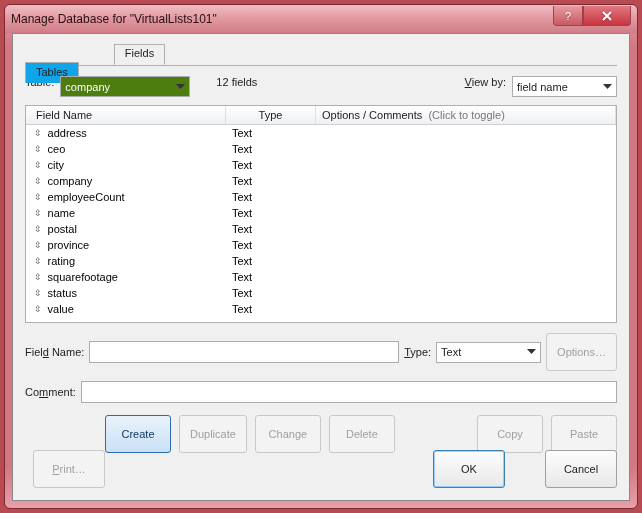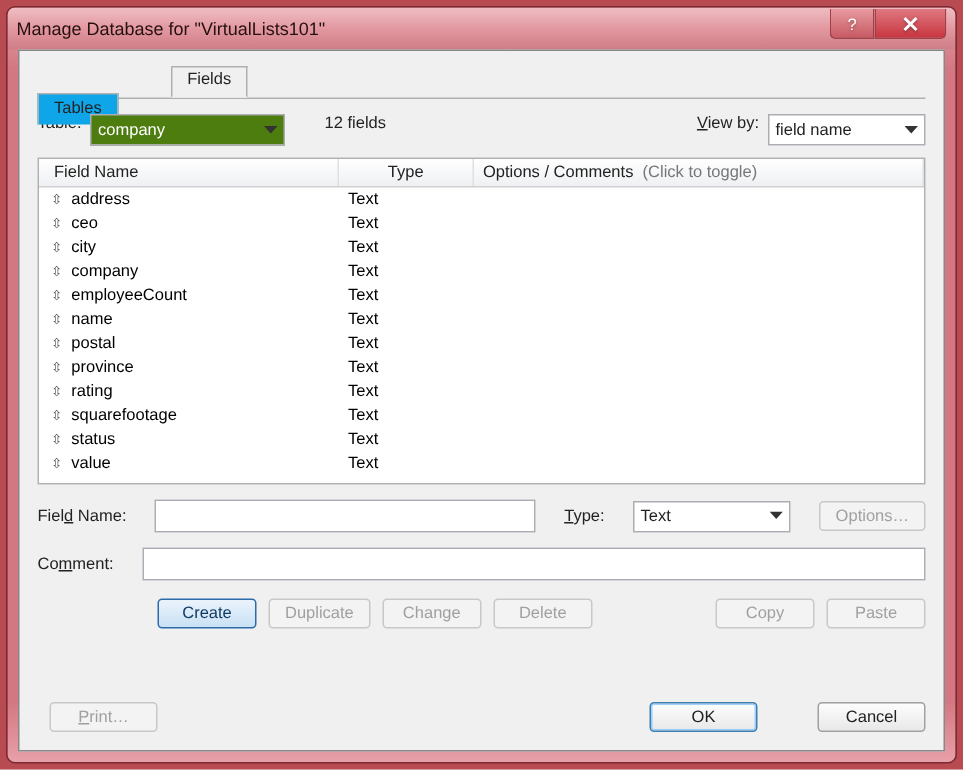--- a/index.html
+++ b/index.html
@@ -29,24 +29,24 @@
 .gh { padding: 3px 6px; border-right: 1px solid #e0e0e0; color: #222; }
 .gh1 { width: 200px; padding-left: 10px; }
 .gh2 { width: 90px; text-align: center; }
 .gh3 { flex: 1; }
 .toggle-hint { color: #777; font-weight: normal; }
 .grid-row { display: flex; height: 16px; align-items: center; }
 .gc { padding: 0 6px; }
 .gc1 { width: 200px; display: flex; align-items: center; gap: 6px; padding-left: 8px; }
 .gc2 { width: 90px; }
 .handle { font-size: 9px; color: #555; }
-.form-row { display: flex; align-items: center; font-size: 11px; margin-top: 10px; gap: 19px; }
+.form-row { display: flex; align-items: center; font-size: 11px; margin-top: 10px; gap: 5px; }
 .textinput { flex: 1; height: 22px; border: 1px solid #abadb3; background: #fff; padding: 0 4px; font-size: 11px; }
 .type-sel { width: 85px; }
-.btn { height: 20px; min-width: 66px; padding: 0 10px; font-size: 11px; background: linear-gradient(to bottom, #fdfdfd, #e8e8e8); border: 1px solid #a0a0a0; border-radius: 3px; color: #222; }
+.btn { height: 38px; min-width: 66px; padding: 0 10px; font-size: 11px; background: linear-gradient(to bottom, #fdfdfd, #e8e8e8); border: 1px solid #a0a0a0; border-radius: 3px; color: #222; }
 .btn[disabled] { color: #a0a0a0; border-color: #c8c8c8; background: #f3f3f3; }
 .btn.default { border-color: #3c7fb1; box-shadow: inset 0 0 0 1px rgba(120,190,255,0.7); }
 .btn.primary { border-color: #2d6bab; background: linear-gradient(to bottom, #eaf3fb, #c9e1f5); color: #103a66; }
 .button-row { display: flex; gap: 8px; margin-top: 12px; padding-left: 80px; }
 .button-row .spacer { flex: 1; }
 .footer { position: absolute; bottom: 12px; left: 12px; right: 12px; display: flex; align-items: center; gap: 32px; }
 .footer .spacer { flex: 1; }
 .footer .btn { min-width: 72px; margin-left: 8px; }
 .caret svg { display: block; }
 </style>

